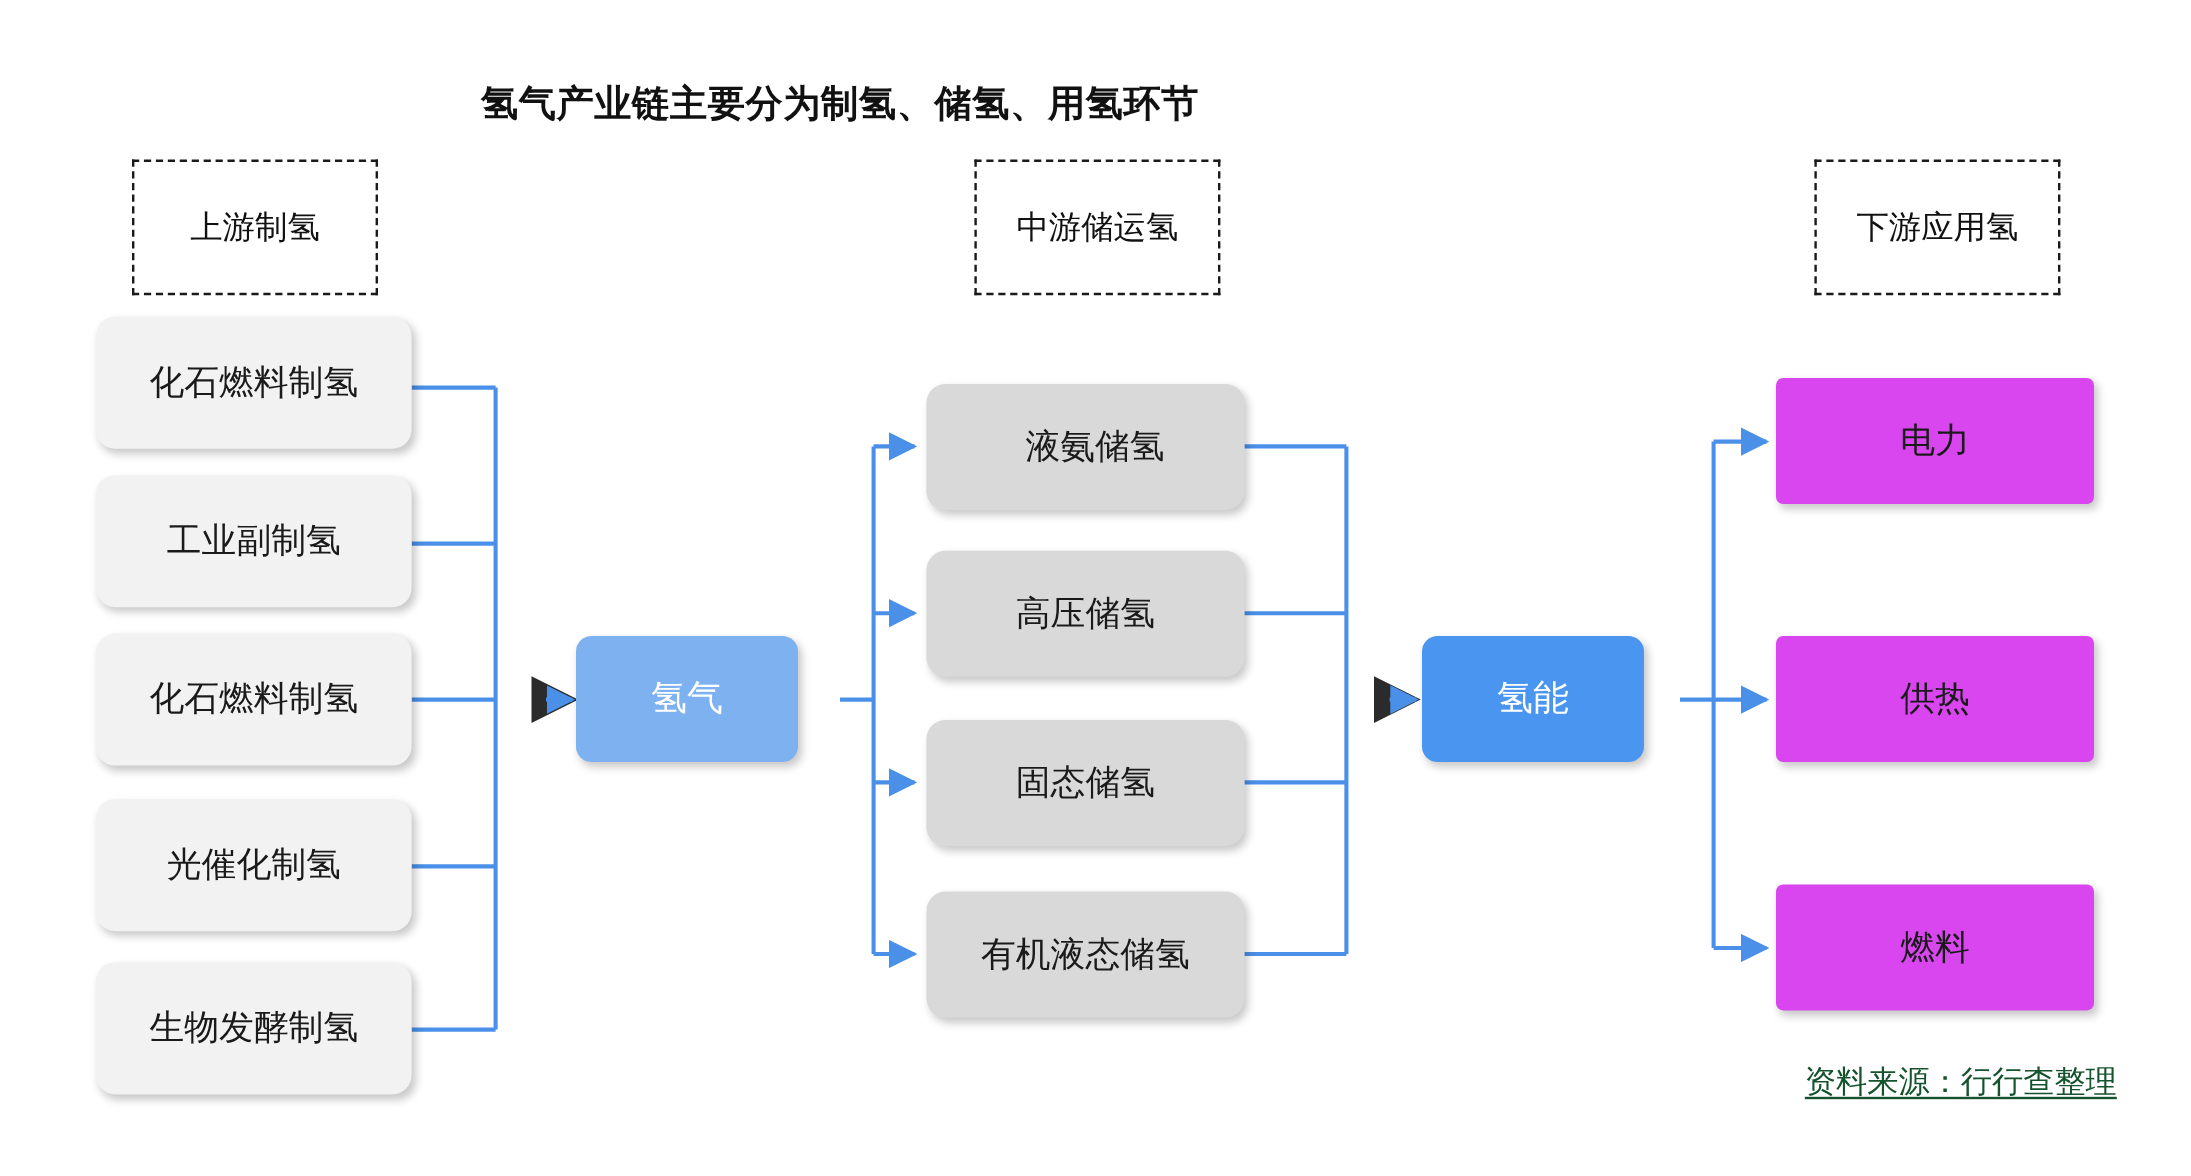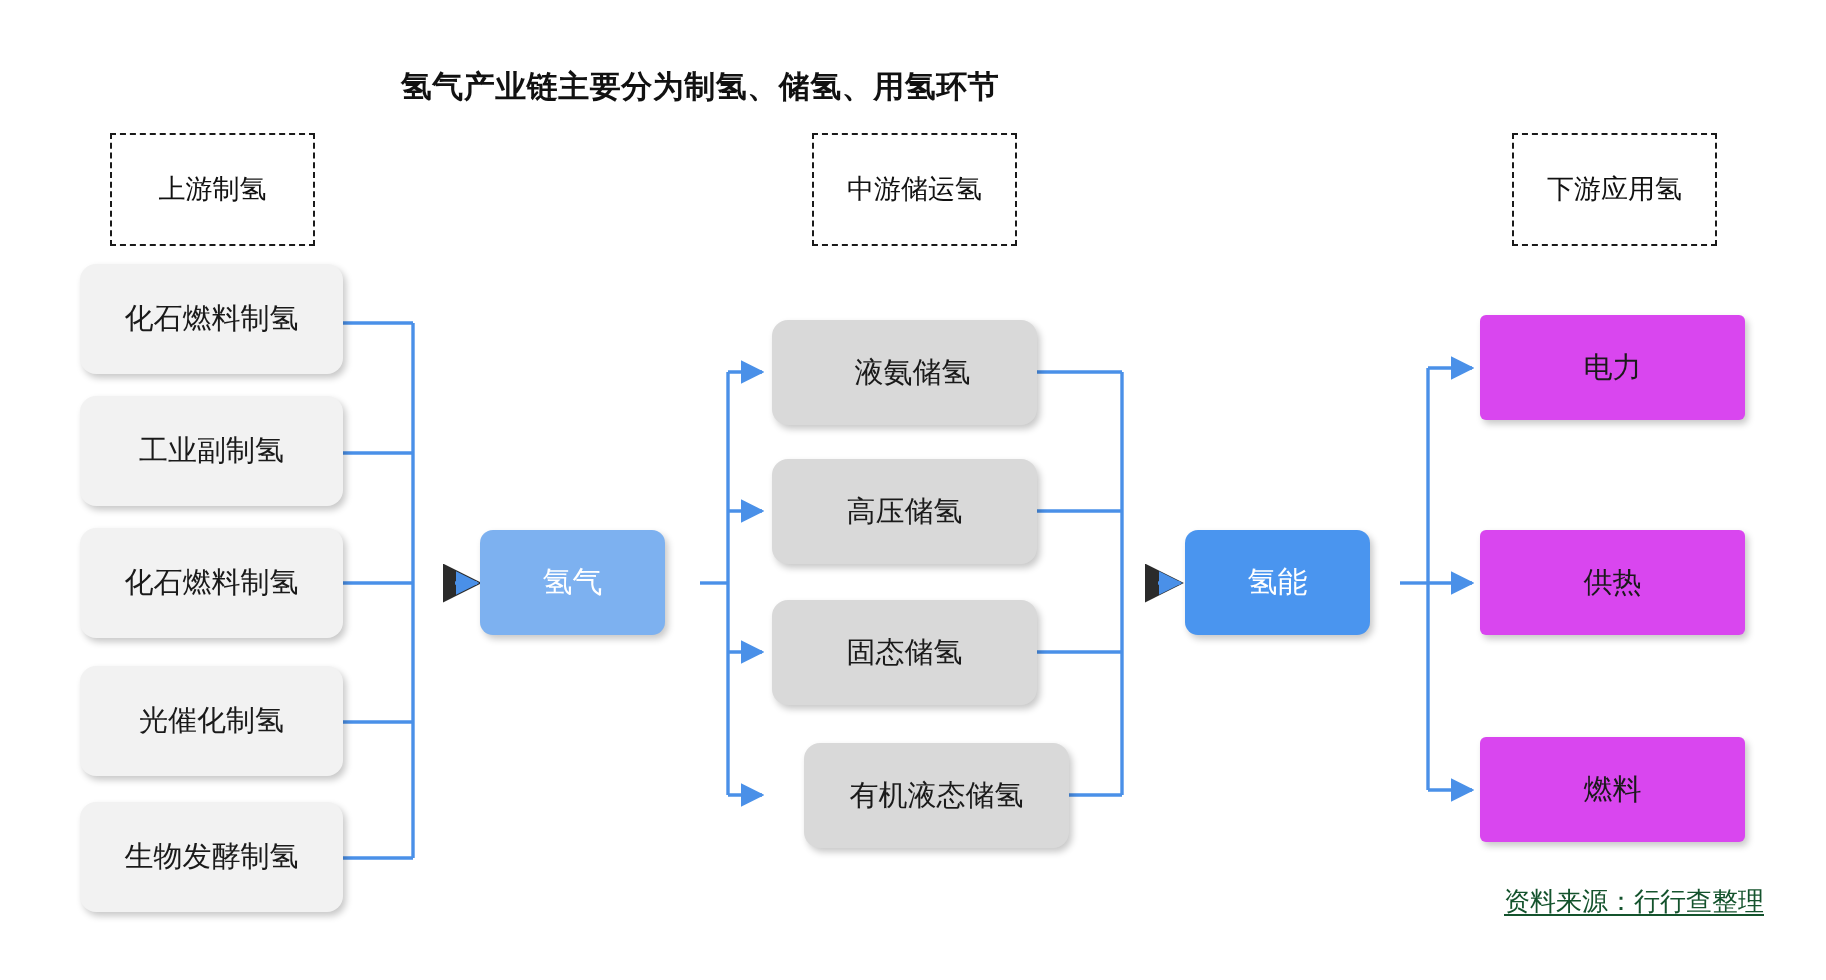--- a/index.html
+++ b/index.html
@@ -200,21 +200,21 @@
 
   <div class="node midstream" style="left:772px; top:320px; width:265px; height:105px;padding-left:16px;">
     <span>液氨储氢</span>
   </div>
   <div class="node midstream" style="left:772px; top:459px; width:265px; height:105px;">
     <span>高压储氢</span>
   </div>
   <div class="node midstream" style="left:772px; top:600px; width:265px; height:105px;">
     <span>固态储氢</span>
   </div>
-  <div class="node midstream" style="left:804px; top:743px; width:265px; height:105px;">
+  <div class="node midstream" style="left:772px; top:743px; width:265px; height:105px;">
     <span>有机液态储氢</span>
   </div>
 
   <div class="node hub hub-energy" style="left:1185px; top:530px; width:185px; height:105px;">
     <span>氢能</span>
   </div>
 
   <div class="node downstream" style="left:1480px; top:315px; width:265px; height:105px;">
     <span>电力</span>
   </div>

